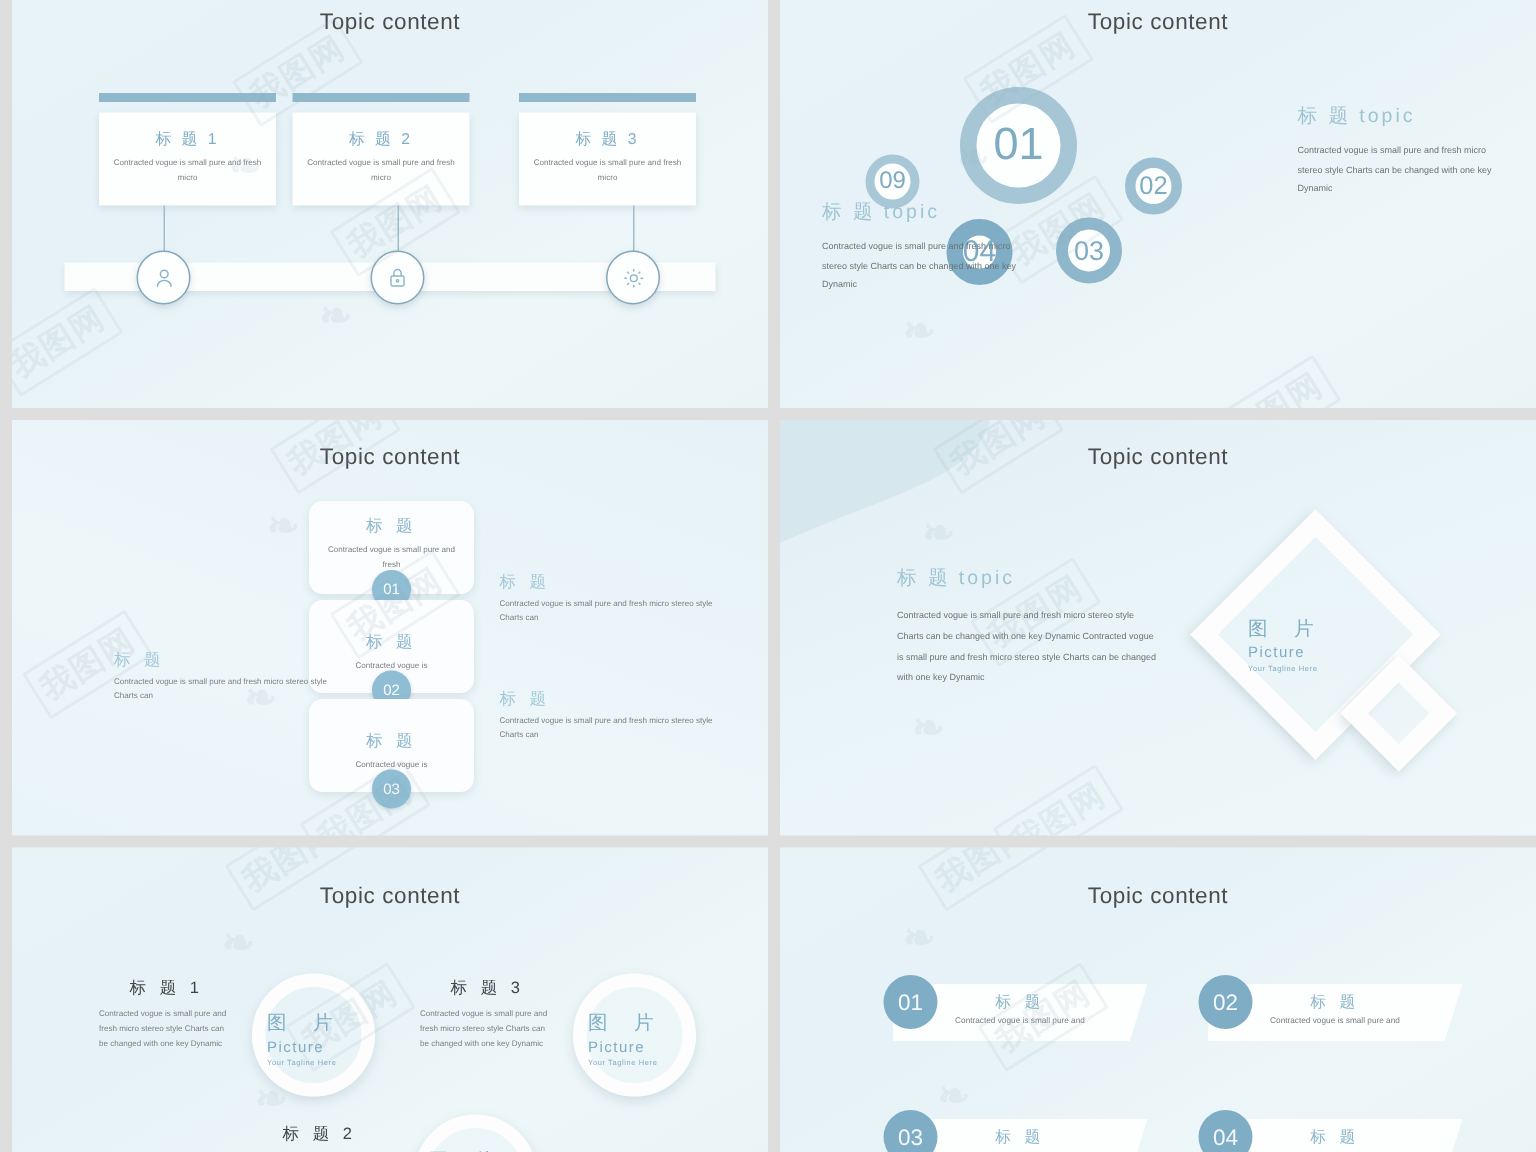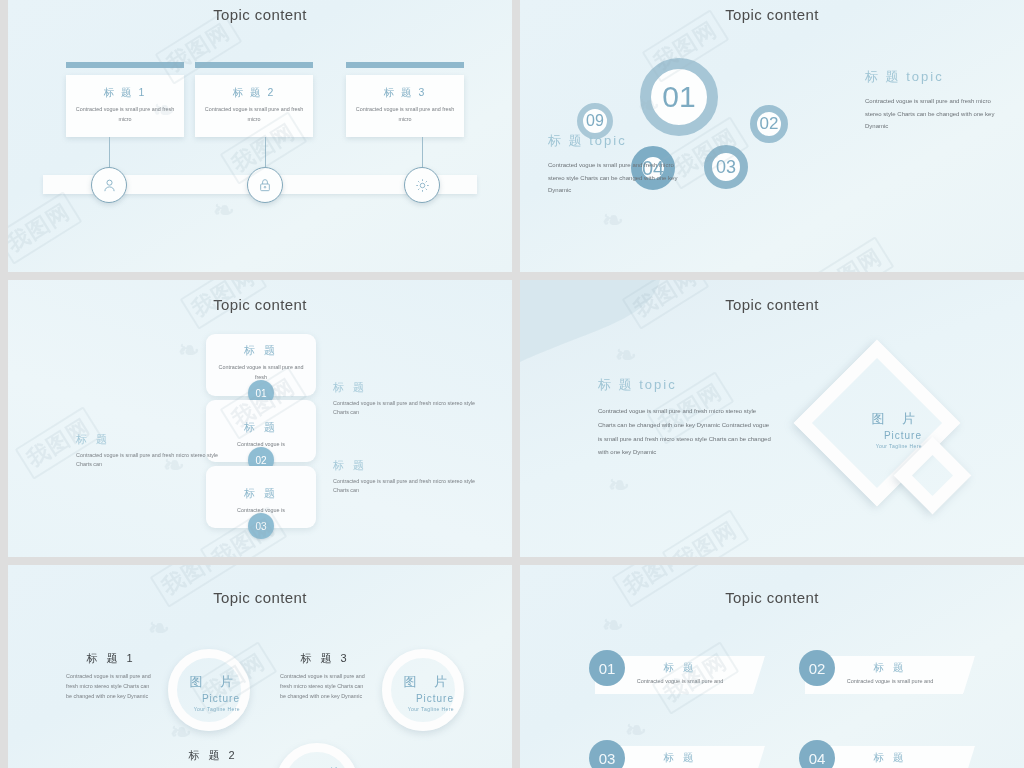--- a/index.html
+++ b/index.html
@@ -91,21 +91,21 @@
     background:#8fbdd3; color:#fff; font-size:10px; display:flex;
     align-items:center; justify-content:center;
     box-shadow:0 1px 3px rgba(110,140,155,.3);
   }
   .side h5 { font-size:11px; color:#a3c8d8; font-weight:400; letter-spacing:3px; }
   .side p { font-size:5.4px; color:#7a7f84; line-height:1.75; margin-top:4px; }
 
   
   .dia { position:absolute; transform:rotate(45deg); border:13px solid #fdfdfd;
     box-shadow:0 3px 8px rgba(130,155,170,.28); }
-  .pic-label { position:absolute; text-align:right; color:#7fadc4; }
+  .pic-label { position:absolute; text-align:left; color:#7fadc4; }
   .pic-label .cn { font-size:13px; letter-spacing:7px; }
   .pic-label .en { font-size:10px; letter-spacing:1px; margin-top:2px; }
   .pic-label .tg { font-size:5px; letter-spacing:.4px; margin-top:2px; }
 
   
   .circ { position:absolute; border-radius:50%; border:9px solid #fdfdfd;
     box-shadow:0 3px 7px rgba(130,155,170,.25); }
   .p5blk h5 { font-size:11px; color:#3f4346; letter-spacing:3px; font-weight:400; }
   .p5blk p { font-size:5.4px; color:#7a7f84; line-height:1.85; margin-top:5px; }
 

